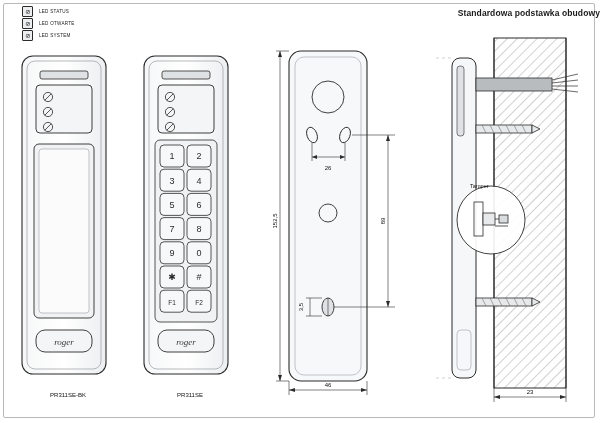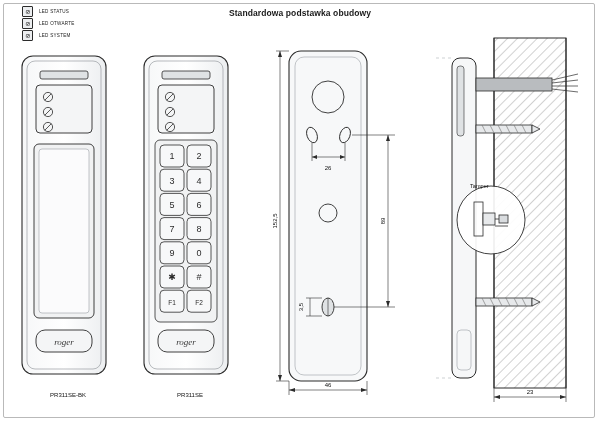--- a/index.html
+++ b/index.html
@@ -9,21 +9,21 @@
     font-family:"Liberation Sans", sans-serif;
     color:#1a1a1a;
     position:relative;
     overflow:hidden;
   }
   .frame{
     position:absolute;left:3px;top:3px;width:592px;height:415px;
     border:1px solid #b9b9b9;border-radius:2px;box-sizing:border-box;
   }
   .title{
-    position:absolute;left:0;top:8px;width:600px;text-align:center;
+    position:absolute;left:0;top:8px;width:600px;text-align:right;
     font-size:8.5px;font-weight:bold;letter-spacing:.1px;
   }
   
   .legend{position:absolute;left:22px;top:6px;}
   .legend-row{display:flex;align-items:center;height:11px;margin-bottom:1px;}
   .legend-badge{
     width:9px;height:9px;border:1px solid #2b2b2b;border-radius:1px;
     background:#eceef0;display:flex;align-items:center;justify-content:center;
     font-size:7px;line-height:1;margin-right:6px;
   }

